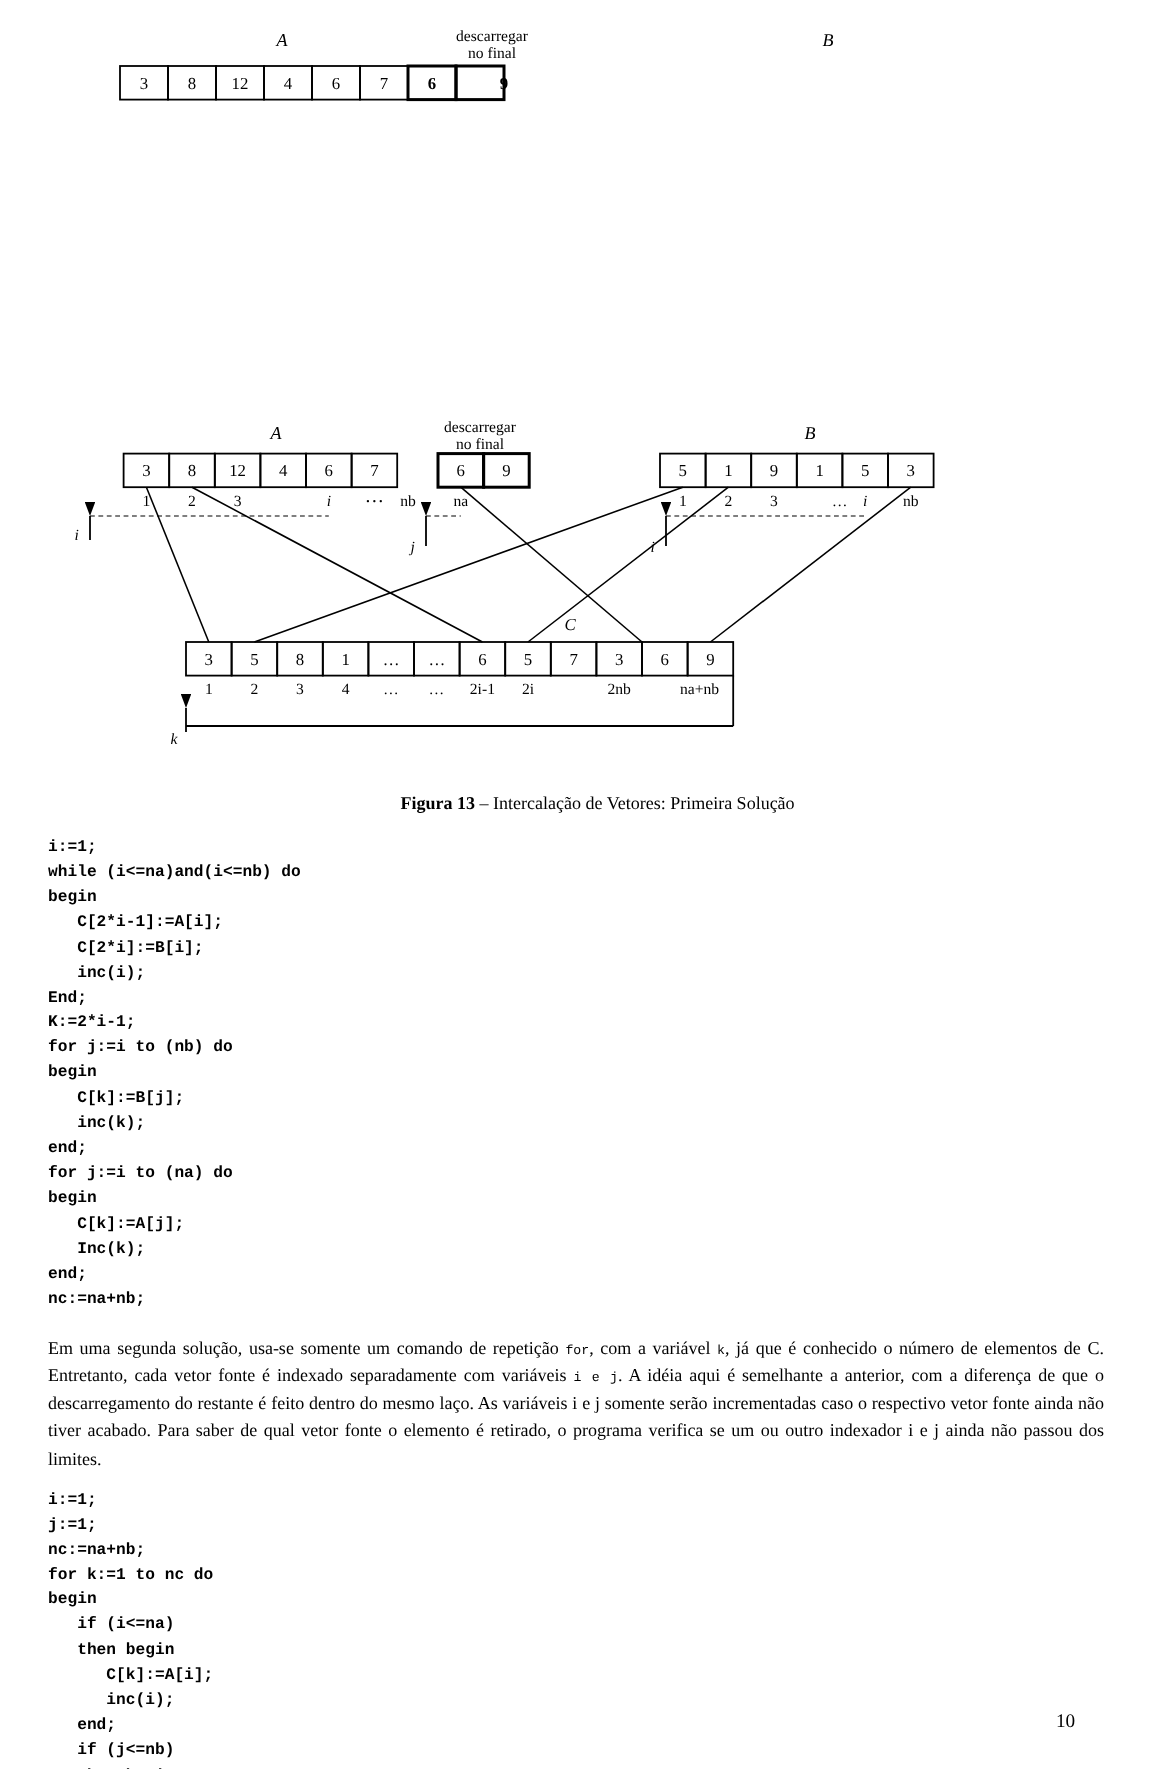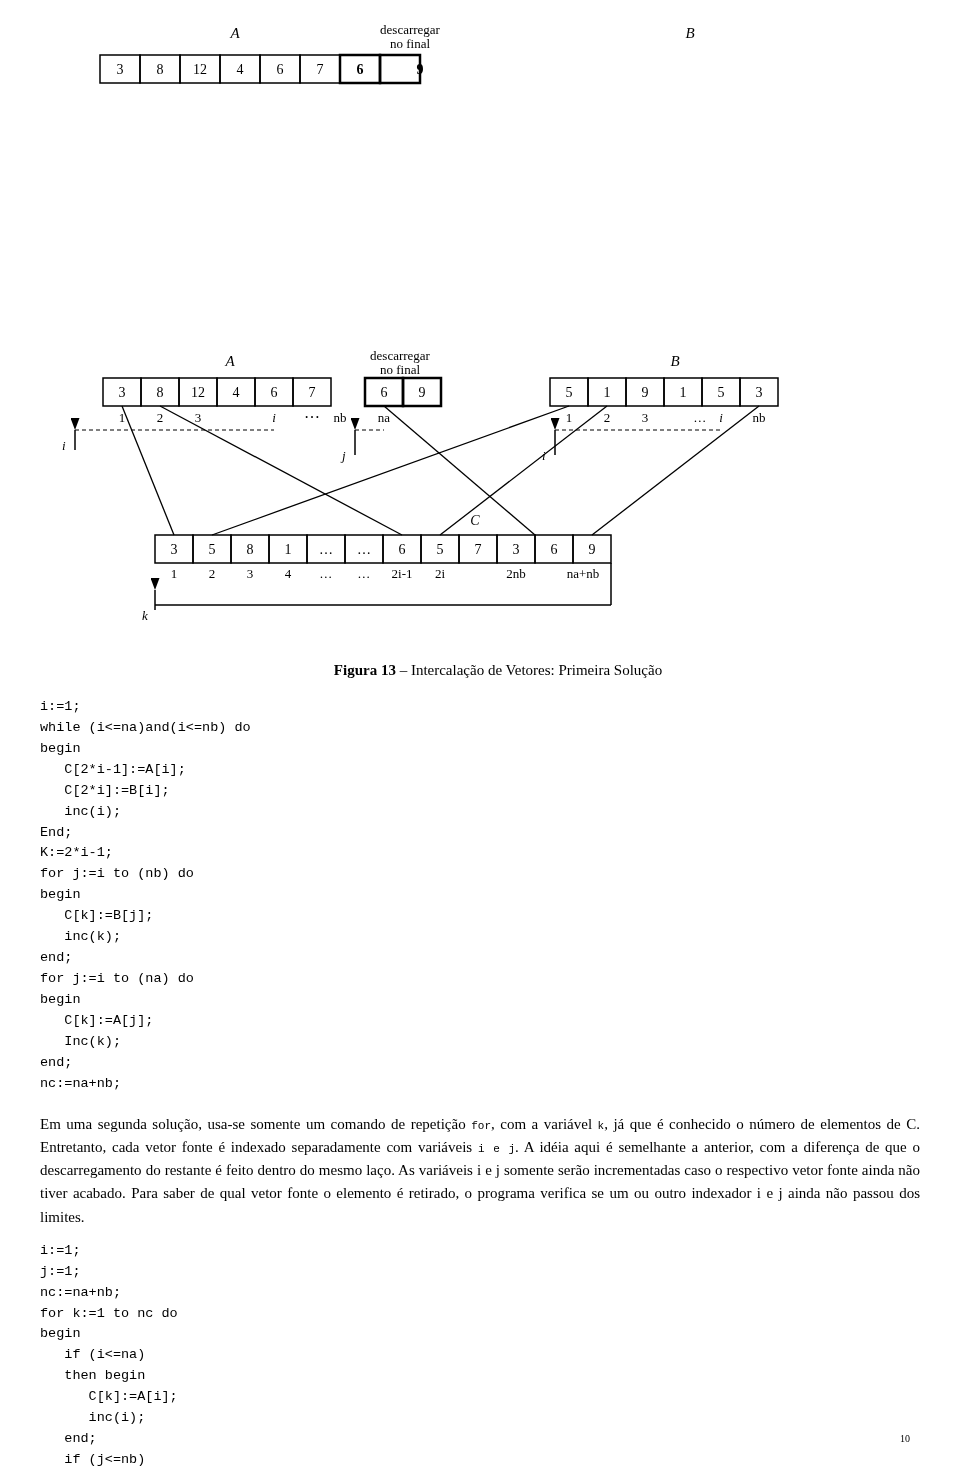--- a/index.html
+++ b/index.html
@@ -38,41 +38,42 @@
     }
 
     
     .code-block {
       font-family: 'Courier New', Courier, monospace;
       font-size: 13.5px;
       line-height: 1.55;
       margin: 12px 0 18px 0;
       white-space: pre;
       color: #000;
+      font-weight: bold;
     }
 
     
     .para {
       font-family: 'Times New Roman', Times, serif;
       font-size: 15px;
       line-height: 1.55;
       margin-bottom: 10px;
       text-align: justify;
     }
     .para .mono {
       font-family: 'Courier New', Courier, monospace;
       font-size: 11px;
     }
 
     
     .page-number {
       position: absolute;
       bottom: 30px;
-      right: 50px;
-      font-size: 10px;
+      right: 64px;
+      font-size: 16px;
     }
   </style>
 </head>
 <body>
 
 <div class="figure-container">
   <div class="figure-svg-wrap">
     <svg width="880" height="330" viewBox="0 0 880 330" xmlns="http://www.w3.org/2000/svg" style="display:block;">
 
       <text x="195" y="18" text-anchor="middle" font-family="Times New Roman" font-size="15" font-style="italic">A</text>

